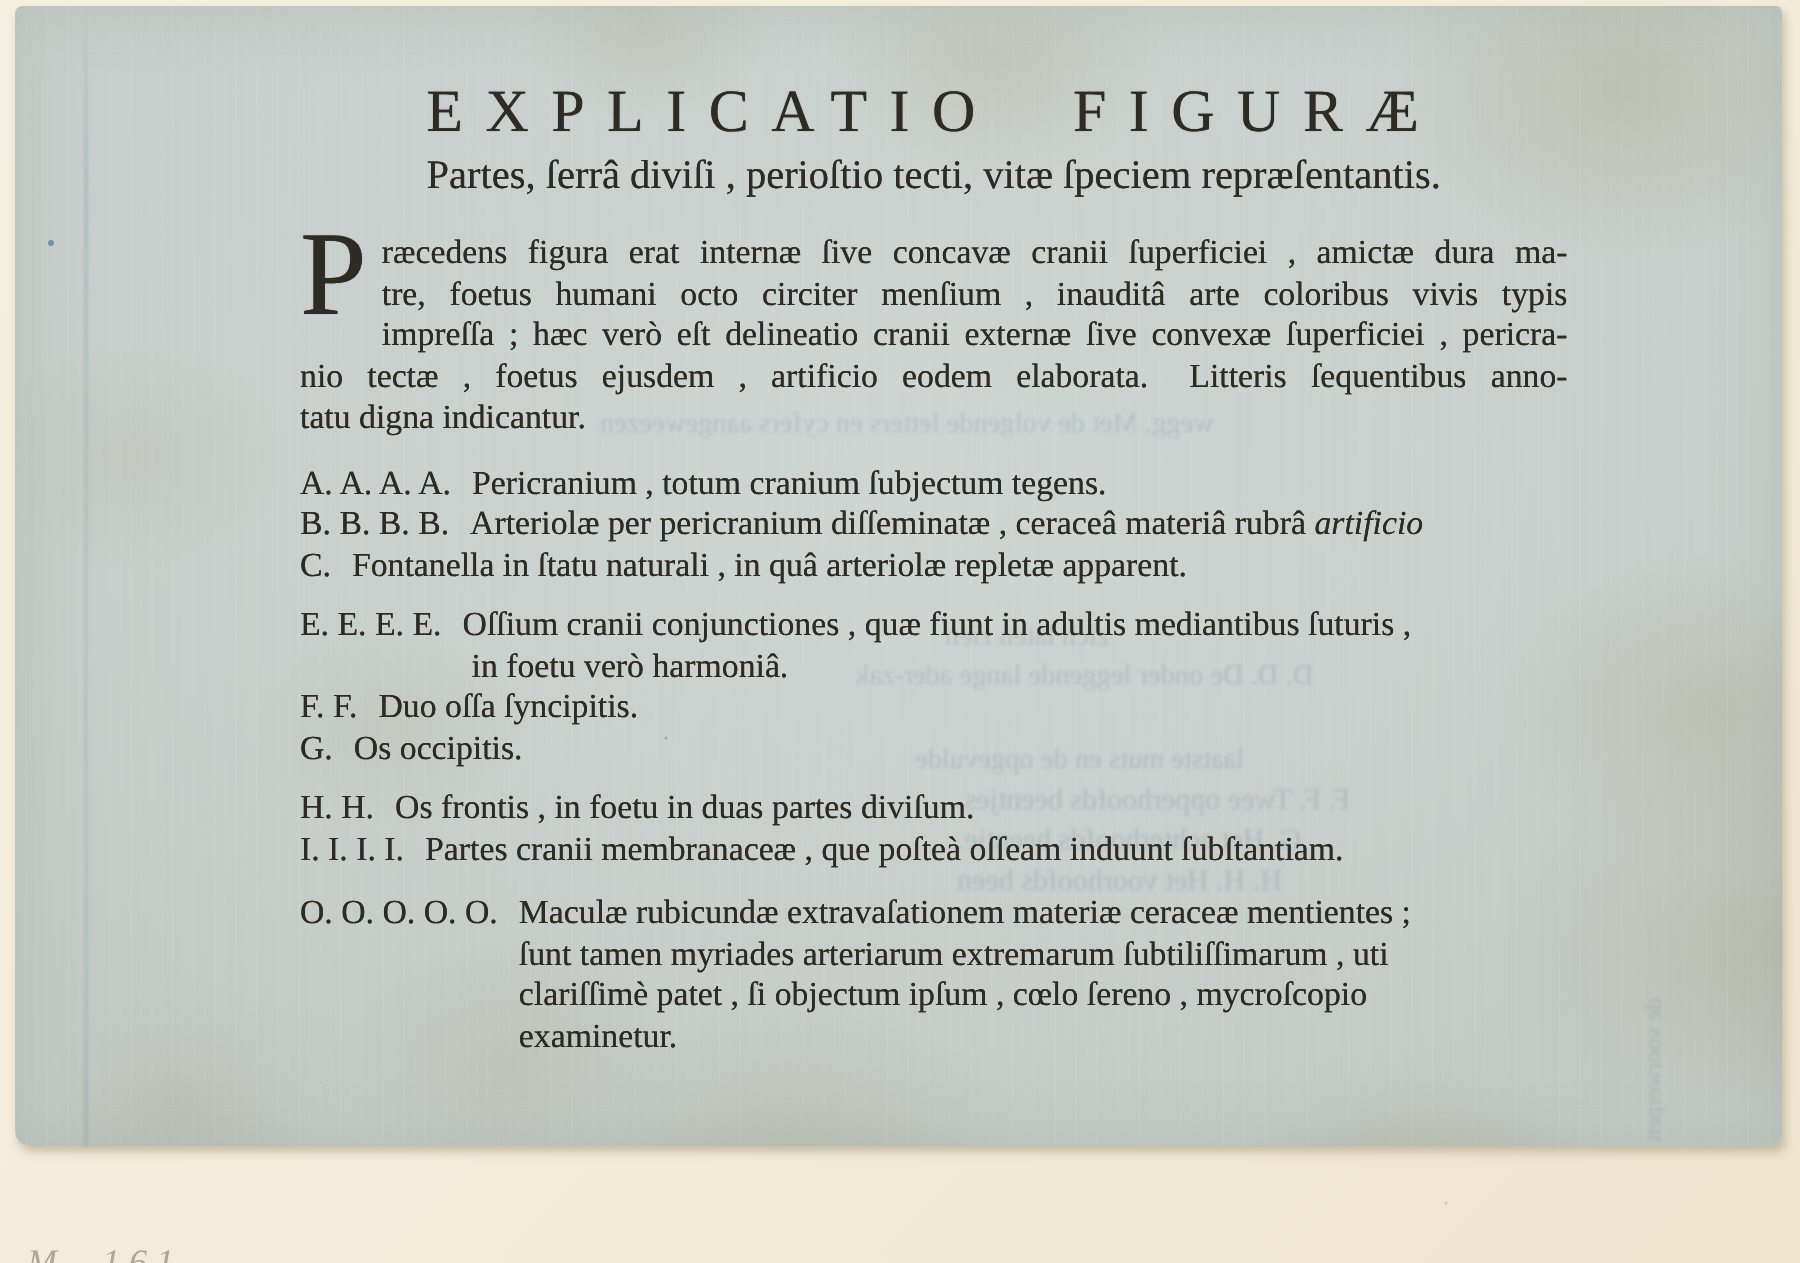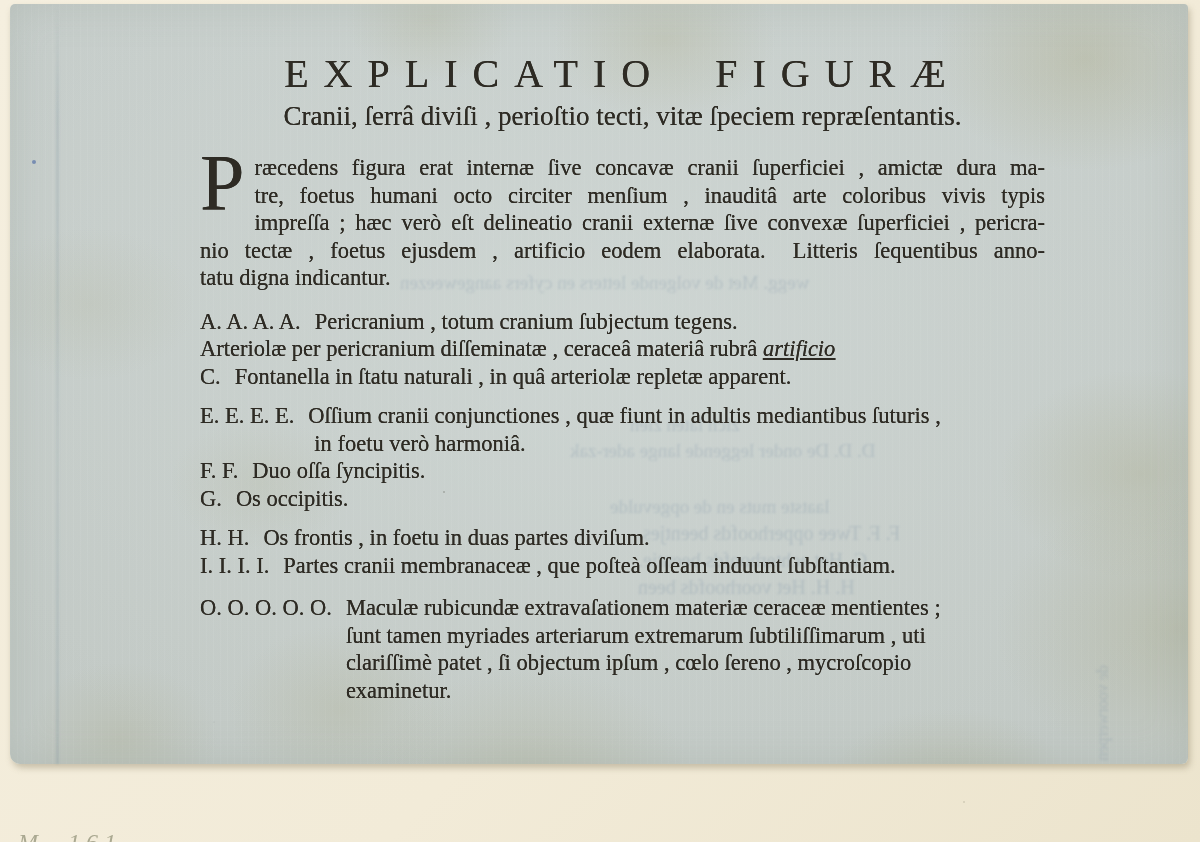--- a/index.html
+++ b/index.html
@@ -45,21 +45,21 @@
   .intro{margin-top:20px;font-size:22.5px;line-height:27.5px;text-shadow:0 0 .3px currentColor;}
   .dropcap{float:left;font-size:80px;line-height:53px;margin:3px 10px 0 0;text-shadow:0 0 .5px currentColor;}
   .iline{text-align:justify;}
   .iline.just{text-align-last:justify;}
   .items{margin-top:16px;font-size:22.5px;line-height:27.5px;text-shadow:0 0 .3px currentColor;}
   .item{display:flex;gap:14px;}
   .item.gap{margin-top:12px;}
   .item.gap2{margin-top:15px;}
   .item .label{white-space:nowrap;}
   .item .body{flex:1;}
-  .it{font-style:italic;text-decoration:underline;}
+  .it{font-style:italic;}
   .ghosts{position:absolute;inset:0;overflow:hidden;pointer-events:none;}
   .ghost{position:absolute;transform:scaleX(-1);filter:blur(1px);opacity:.55;
     color:rgba(95,120,150,.38);white-space:nowrap;font-size:20px;}
   .ghost.rot{transform:scaleX(-1) rotate(90deg);}
   .inscription{position:absolute;left:18px;top:829px;font-style:italic;font-size:24px;
     color:#98987f;opacity:.8;letter-spacing:6px;}
 </style>
 </head>
 <body>
 
@@ -72,39 +72,40 @@
         <div class="ghost" style="left: 600px; top: 492px; font-size: 19px;">laatste muts en de opgevulde</div>
         <div class="ghost" style="left: 628px; top: 518px; font-size: 20px;">F. F. Twee opperhoofds beentjes.</div>
         <div class="ghost" style="left: 628px; top: 545px; font-size: 20px;">G. Het achterhoofds beentje.</div>
         <div class="ghost" style="left: 628px; top: 572px; font-size: 20px;">H. H. Het voorhoofds been</div>
         <div class="ghost rot" style="left: 1045px; top: 700px; font-size: 16px;">de voorwerpen</div>
       </div>
     <div class="crease"></div>
     <div class="speck"></div>
     <div class="content">
       <h1>EXPLICATIO FIGURÆ</h1>
-      <h2>Cranii, ſerrâ diviſi , perioſtio tecti, vitæ ſpeciem repræſentantis.</h2>
+      <h2>Partes, ſerrâ diviſi , perioſtio tecti, vitæ ſpeciem repræſentantis.</h2>
       <div class="intro">
         <span class="dropcap">P</span>
         <div>
             <div class="iline just">ræcedens figura erat internæ ſive concavæ cranii ſuperficiei , amictæ dura ma-</div>
             <div class="iline just">tre, foetus humani octo circiter menſium , inauditâ arte coloribus vivis typis</div>
             <div class="iline just">impreſſa ; hæc verò eſt delineatio cranii externæ ſive convexæ ſuperficiei , pericra-</div>
             <div class="iline just">nio tectæ , foetus ejusdem , artificio eodem elaborata.  Litteris ſequentibus anno-</div>
             <div class="iline">tatu digna indicantur.</div>
           </div>
       </div>
       <div class="items">
           <div class="item">
             <span class="label">A. A. A. A.</span>
             <div class="body">
               <div><span>Pericranium , totum cranium ſubjectum tegens.</span></div>
             </div>
           </div>
           <div class="item">
+            <span class="label">B. B. B. B.</span>
             <div class="body">
               <div><span>Arteriolæ per pericranium diſſeminatæ , ceraceâ materiâ rubrâ </span><span class="it">artificio</span></div>
             </div>
           </div>
           <div class="item">
             <span class="label">C.</span>
             <div class="body">
               <div><span>Fontanella in ſtatu naturali , in quâ arteriolæ repletæ apparent.</span></div>
             </div>
           </div>

